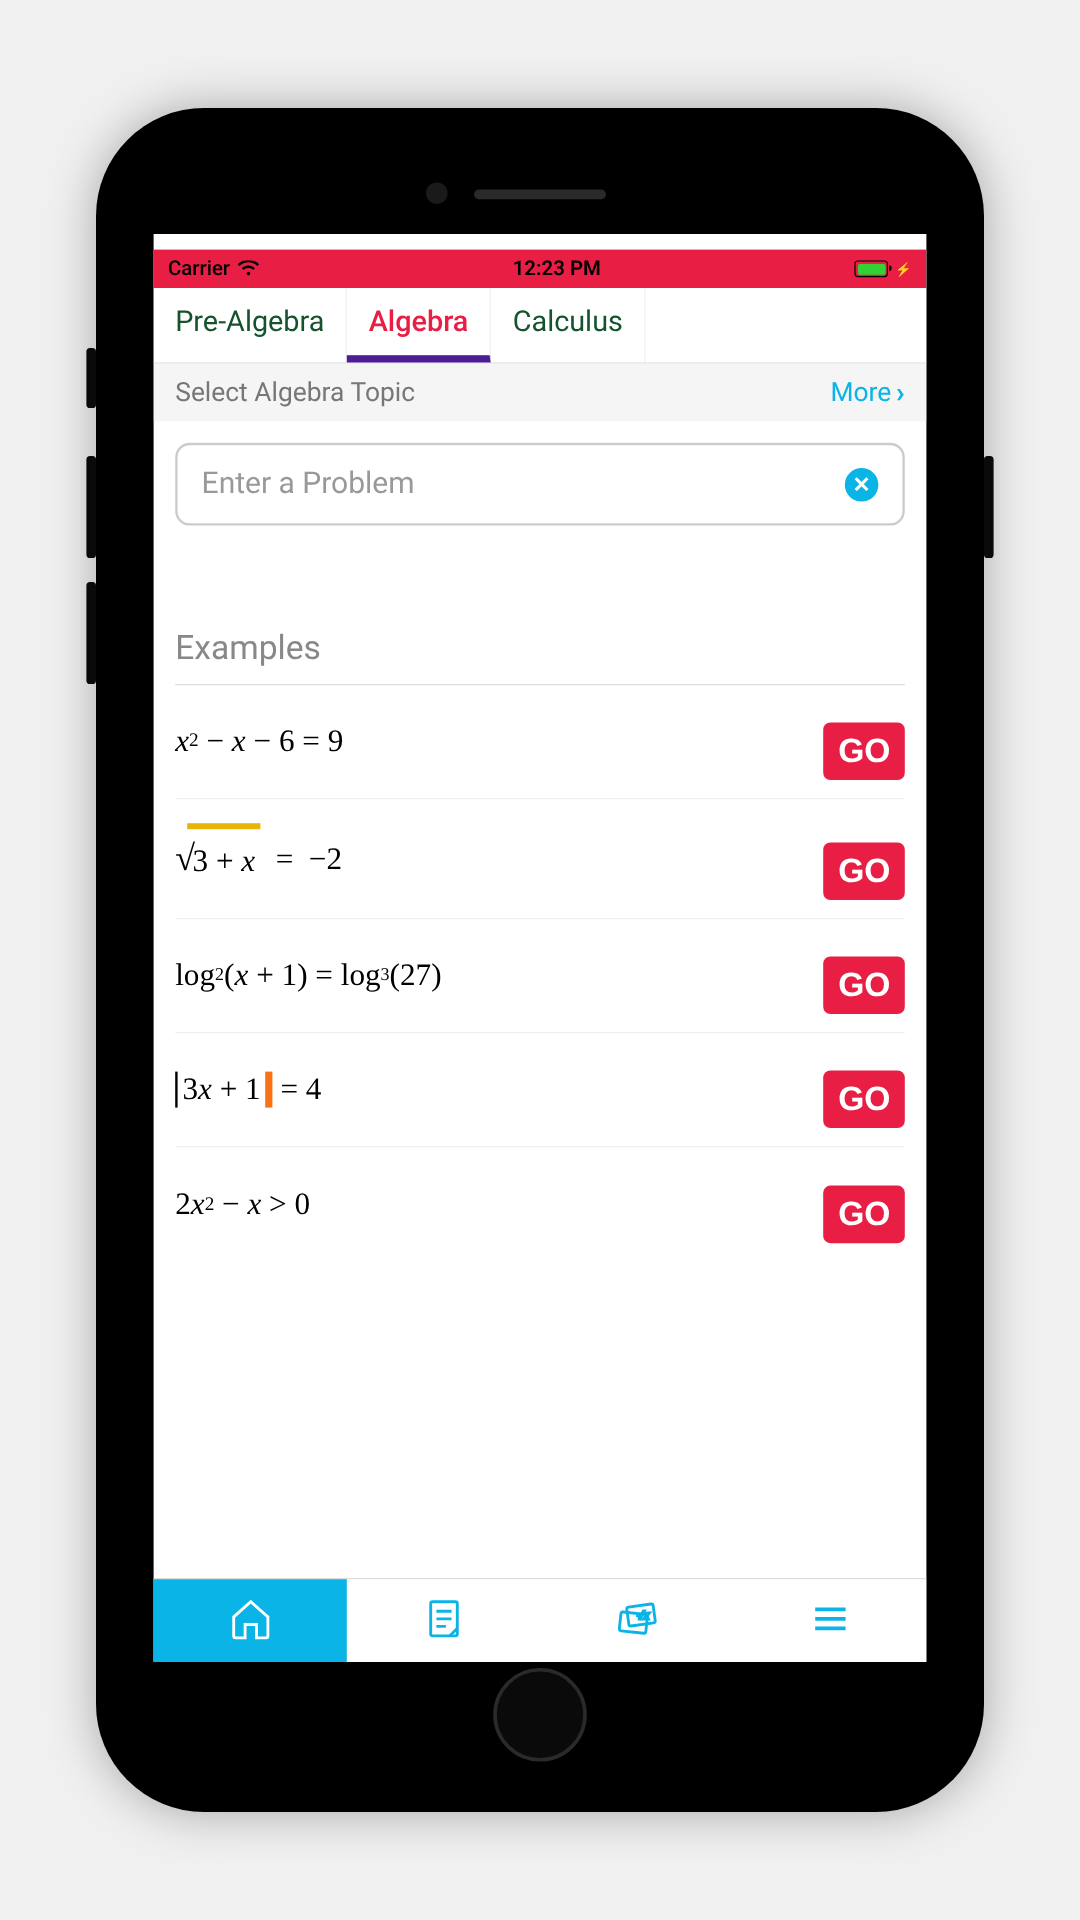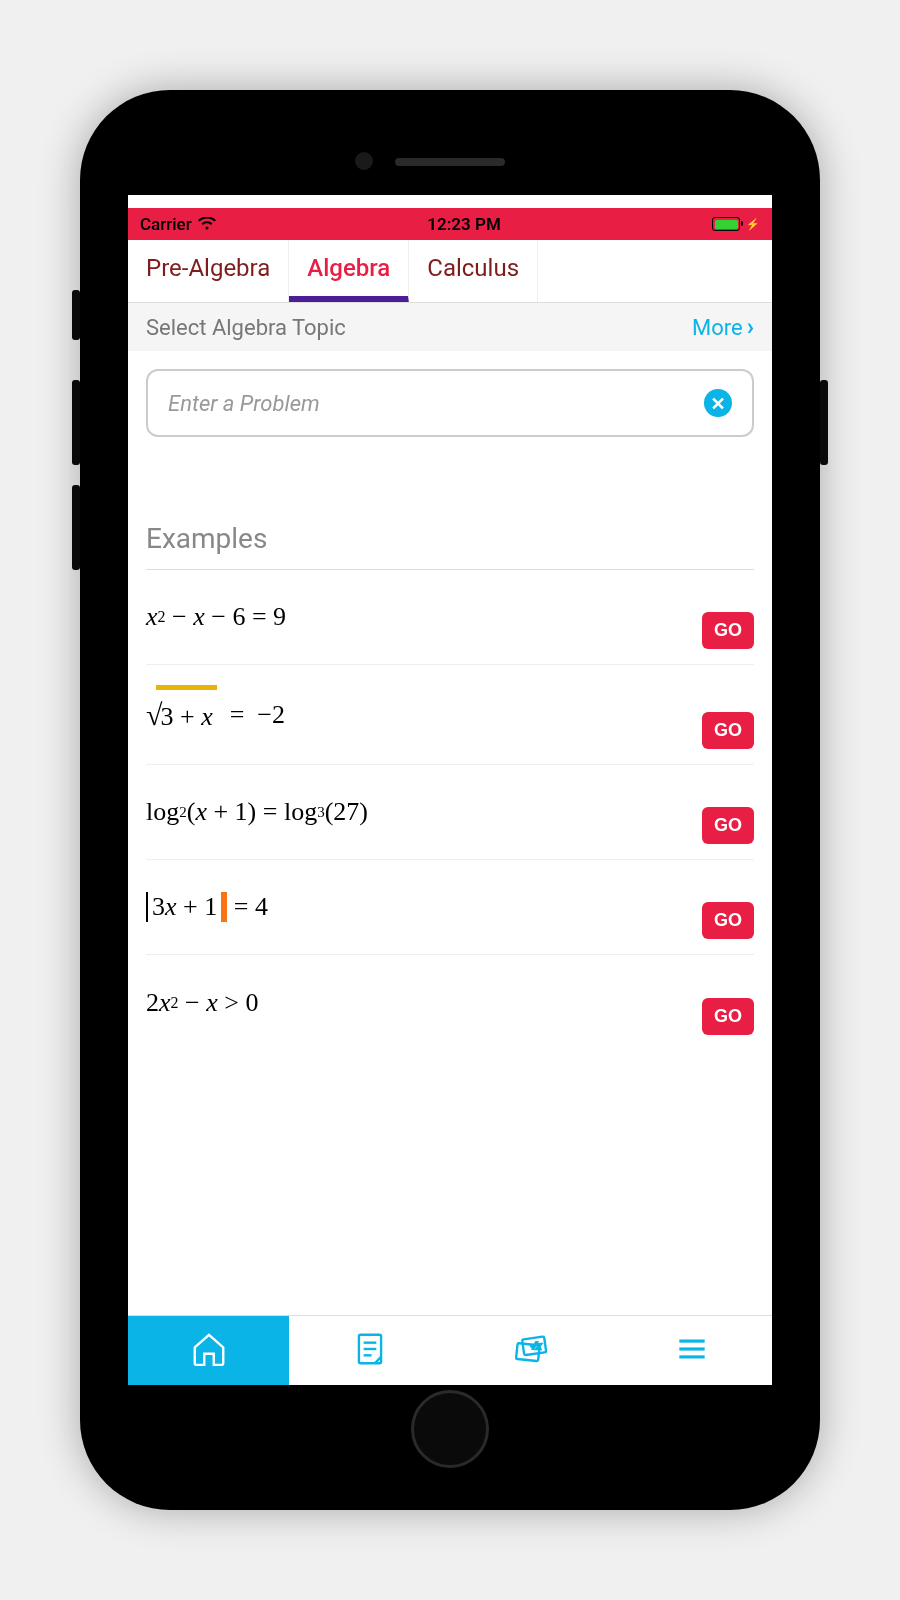--- a/index.html
+++ b/index.html
@@ -149,21 +149,21 @@
     }
     .tabs {
       display: flex;
       border-bottom: 1px solid #ddd;
       background: #fff;
       overflow: hidden;
     }
     .tab {
       padding: 14px 18px;
       font-size: 24px;
-      color: #7f1d1d;
+      color: #14532d;
       border-right: 1px solid #eee;
       white-space: nowrap;
       cursor: pointer;
     }
     .tab.active {
       color: #e91e45;
       border-bottom: 7px solid #4c1d95;
       margin-bottom: -1px;
       font-weight: 500;
     }
@@ -196,26 +196,25 @@
     .input-box {
       border: 2px solid #ccc;
       border-radius: 12px;
       padding: 18px 20px;
       display: flex;
       align-items: center;
       justify-content: space-between;
     }
     .input-box input {
       border: none;
-      font-size: 22px;
+      font-size: 25px;
       color: #737373;
       flex: 1;
       outline: none;
       font-family: inherit;
-      font-style: italic;
     }
     .input-box input::placeholder { color: #999; }
     .clear-icon {
       width: 28px;
       height: 28px;
       background: #0ab4e6;
       border-radius: 50%;
       display: flex;
       align-items: center;
       justify-content: center;
@@ -252,21 +251,21 @@
     .formula sub { font-size: 15px; vertical-align: sub; font-style: normal;}
     .sqrt-wrap { display: inline-flex; align-items: center; }
     .sqrt-sym { font-size: 30px; font-style: normal; margin-right: -6px;}
     .sqrt-cont { border-top: 5px solid #eab308; padding: 12px 4px; }
     .abs { border-left: 2px solid #000; border-right: 6px solid #f97316; padding: 0 4px; font-style: italic;}
     .go-btn {
       background: #e91e45;
       color: #fff;
       border: none;
       border-radius: 6px;
-      font-size: 18px;
+      font-size: 28px;
       font-weight: 600;
       padding: 8px 12px;
       cursor: pointer;
       align-self: flex-end;
       margin-bottom: -5px;
     }
 
     .bottom-nav {
       height: 70px;
       border-top: 1px solid #ddd;

